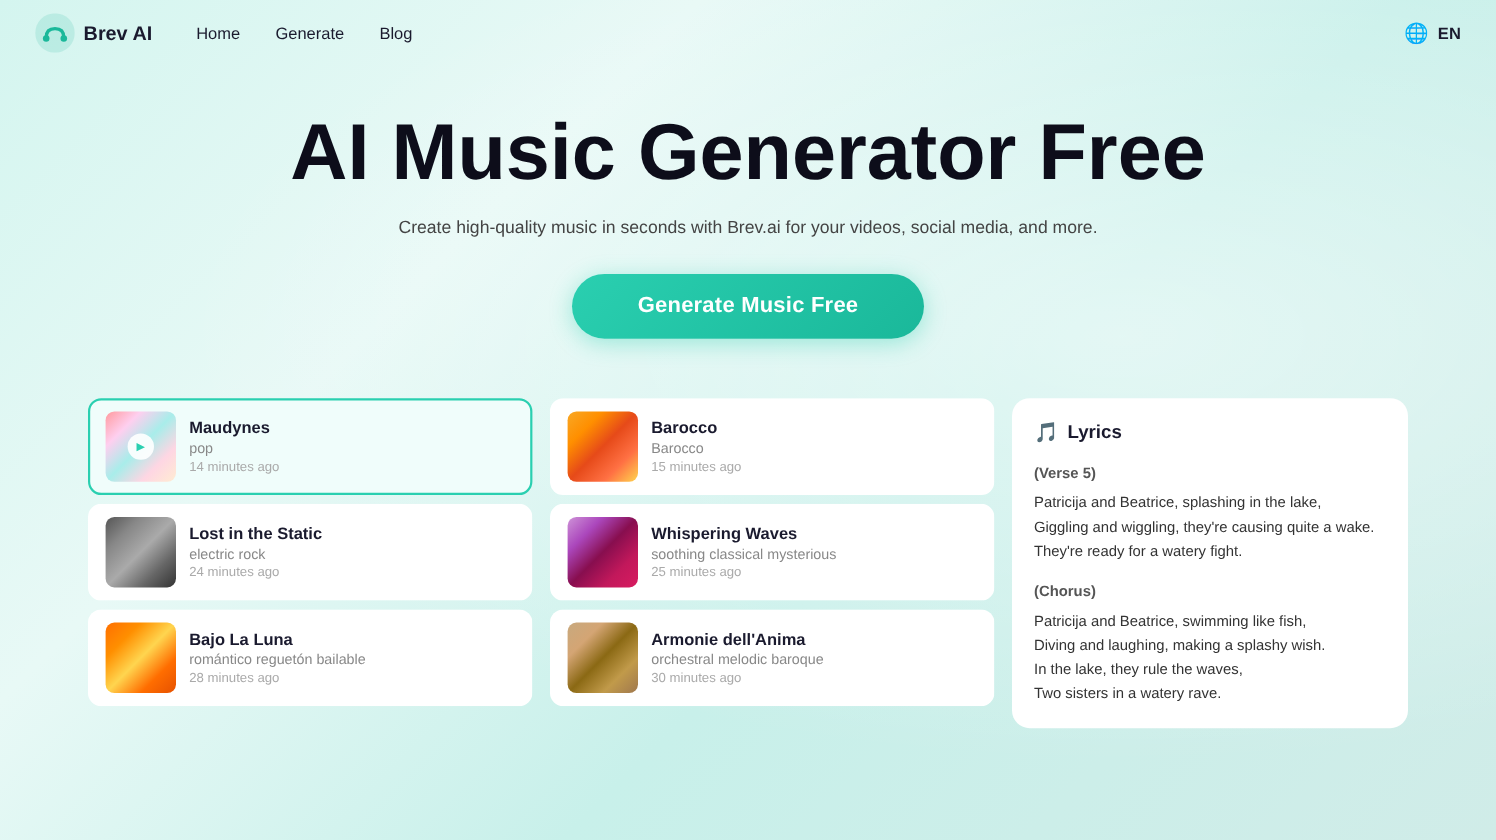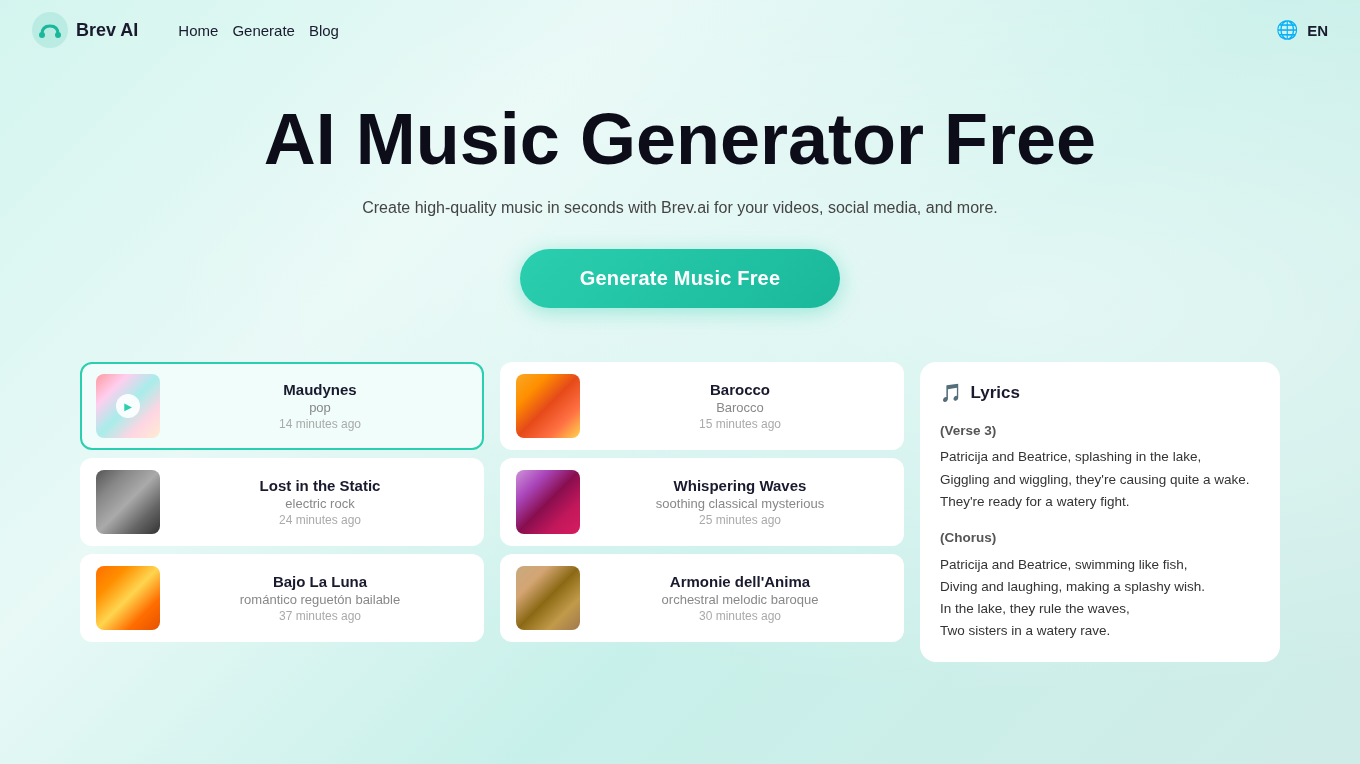--- a/index.html
+++ b/index.html
@@ -41,21 +41,21 @@
       width: 36px;
       height: 36px;
     }
     .logo-text {
       font-size: 18px;
       font-weight: 700;
       color: #1a1a2e;
     }
     .nav-links {
       display: flex;
-      gap: 14px;
+      gap: 32px;
       flex: 1;
     }
     .nav-link {
       font-size: 15px;
       font-weight: 500;
       color: #1a1a2e;
       text-decoration: none;
       cursor: pointer;
     }
     .nav-right {
@@ -178,21 +178,20 @@
       border-radius: 50%;
       display: flex;
       align-items: center;
       justify-content: center;
       font-size: 10px;
       color: #2acfb0;
     }
 
     .card-info {
       flex: 1;
-      text-align: center;
     }
     .card-title {
       font-size: 15px;
       font-weight: 700;
       color: #1a1a2e;
       margin-bottom: 2px;
     }
     .card-genre {
       font-size: 13px;
       color: #888;
@@ -293,21 +292,21 @@
         <div class="card-genre">electric rock</div>
         <div class="card-time">24 minutes ago</div>
       </div>
     </div>
 
     <div class="music-card">
       <div class="card-thumbnail thumb-bajo"></div>
       <div class="card-info">
         <div class="card-title">Bajo La Luna</div>
         <div class="card-genre">romántico reguetón bailable</div>
-        <div class="card-time">37 minutes ago</div>
+        <div class="card-time">28 minutes ago</div>
       </div>
     </div>
   </div>
 
   <div class="cards-column">
 
     <div class="music-card">
       <div class="card-thumbnail thumb-barocco"></div>
       <div class="card-info">
         <div class="card-title">Barocco</div>
@@ -335,21 +334,21 @@
     </div>
   </div>
 
   <div class="lyrics-panel">
     <div class="lyrics-header">
       <span class="lyrics-icon">🎵</span>
       <span>Lyrics</span>
     </div>
     <div class="lyrics-text">
       <div class="lyrics-section">
-        <div class="lyrics-section-label">(Verse 3)</div>
+        <div class="lyrics-section-label">(Verse 5)</div>
         <div>Patricija and Beatrice, splashing in the lake,</div>
         <div>Giggling and wiggling, they're causing quite a wake.</div>
         <div>They're ready for a watery fight.</div>
       </div>
       <div class="lyrics-section">
         <div class="lyrics-section-label">(Chorus)</div>
         <div>Patricija and Beatrice, swimming like fish,</div>
         <div>Diving and laughing, making a splashy wish.</div>
         <div>In the lake, they rule the waves,</div>
         <div>Two sisters in a watery rave.</div>

